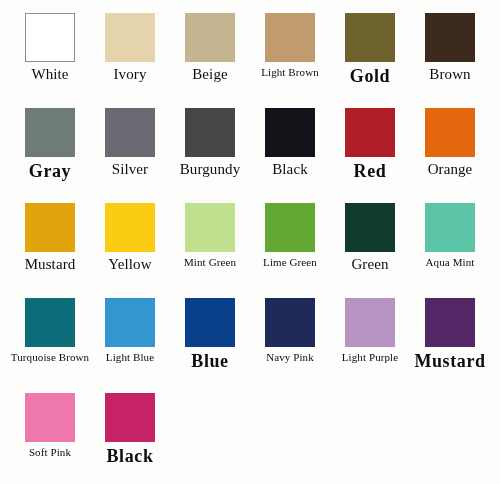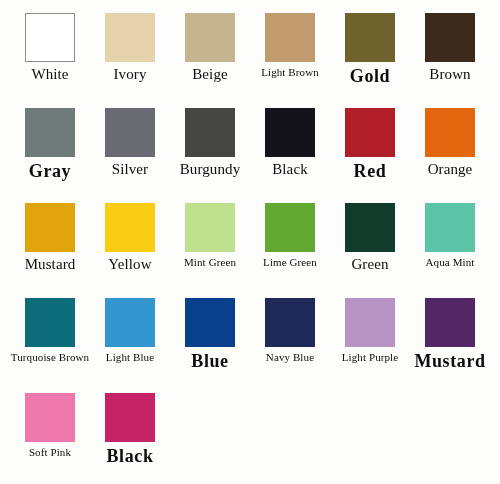--- a/index.html
+++ b/index.html
@@ -145,21 +145,21 @@
       <div class="cell">
         <div class="chip" style="background: rgb(51, 150, 206);"></div>
         <div class="cap sz-s">Light Blue</div>
       </div>
       <div class="cell">
         <div class="chip" style="background: rgb(9, 64, 140);"></div>
         <div class="cap sz-l">Blue</div>
       </div>
       <div class="cell">
         <div class="chip" style="background: rgb(31, 42, 88);"></div>
-        <div class="cap sz-s">Navy Blue</div>
+        <div class="cap sz-s">Navy Pink</div>
       </div>
       <div class="cell">
         <div class="chip" style="background: rgb(183, 148, 196);"></div>
         <div class="cap sz-s">Light Purple</div>
       </div>
       <div class="cell">
         <div class="chip" style="background: rgb(83, 39, 102);"></div>
         <div class="cap sz-l">Mustard</div>
       </div>
       <div class="cell">

